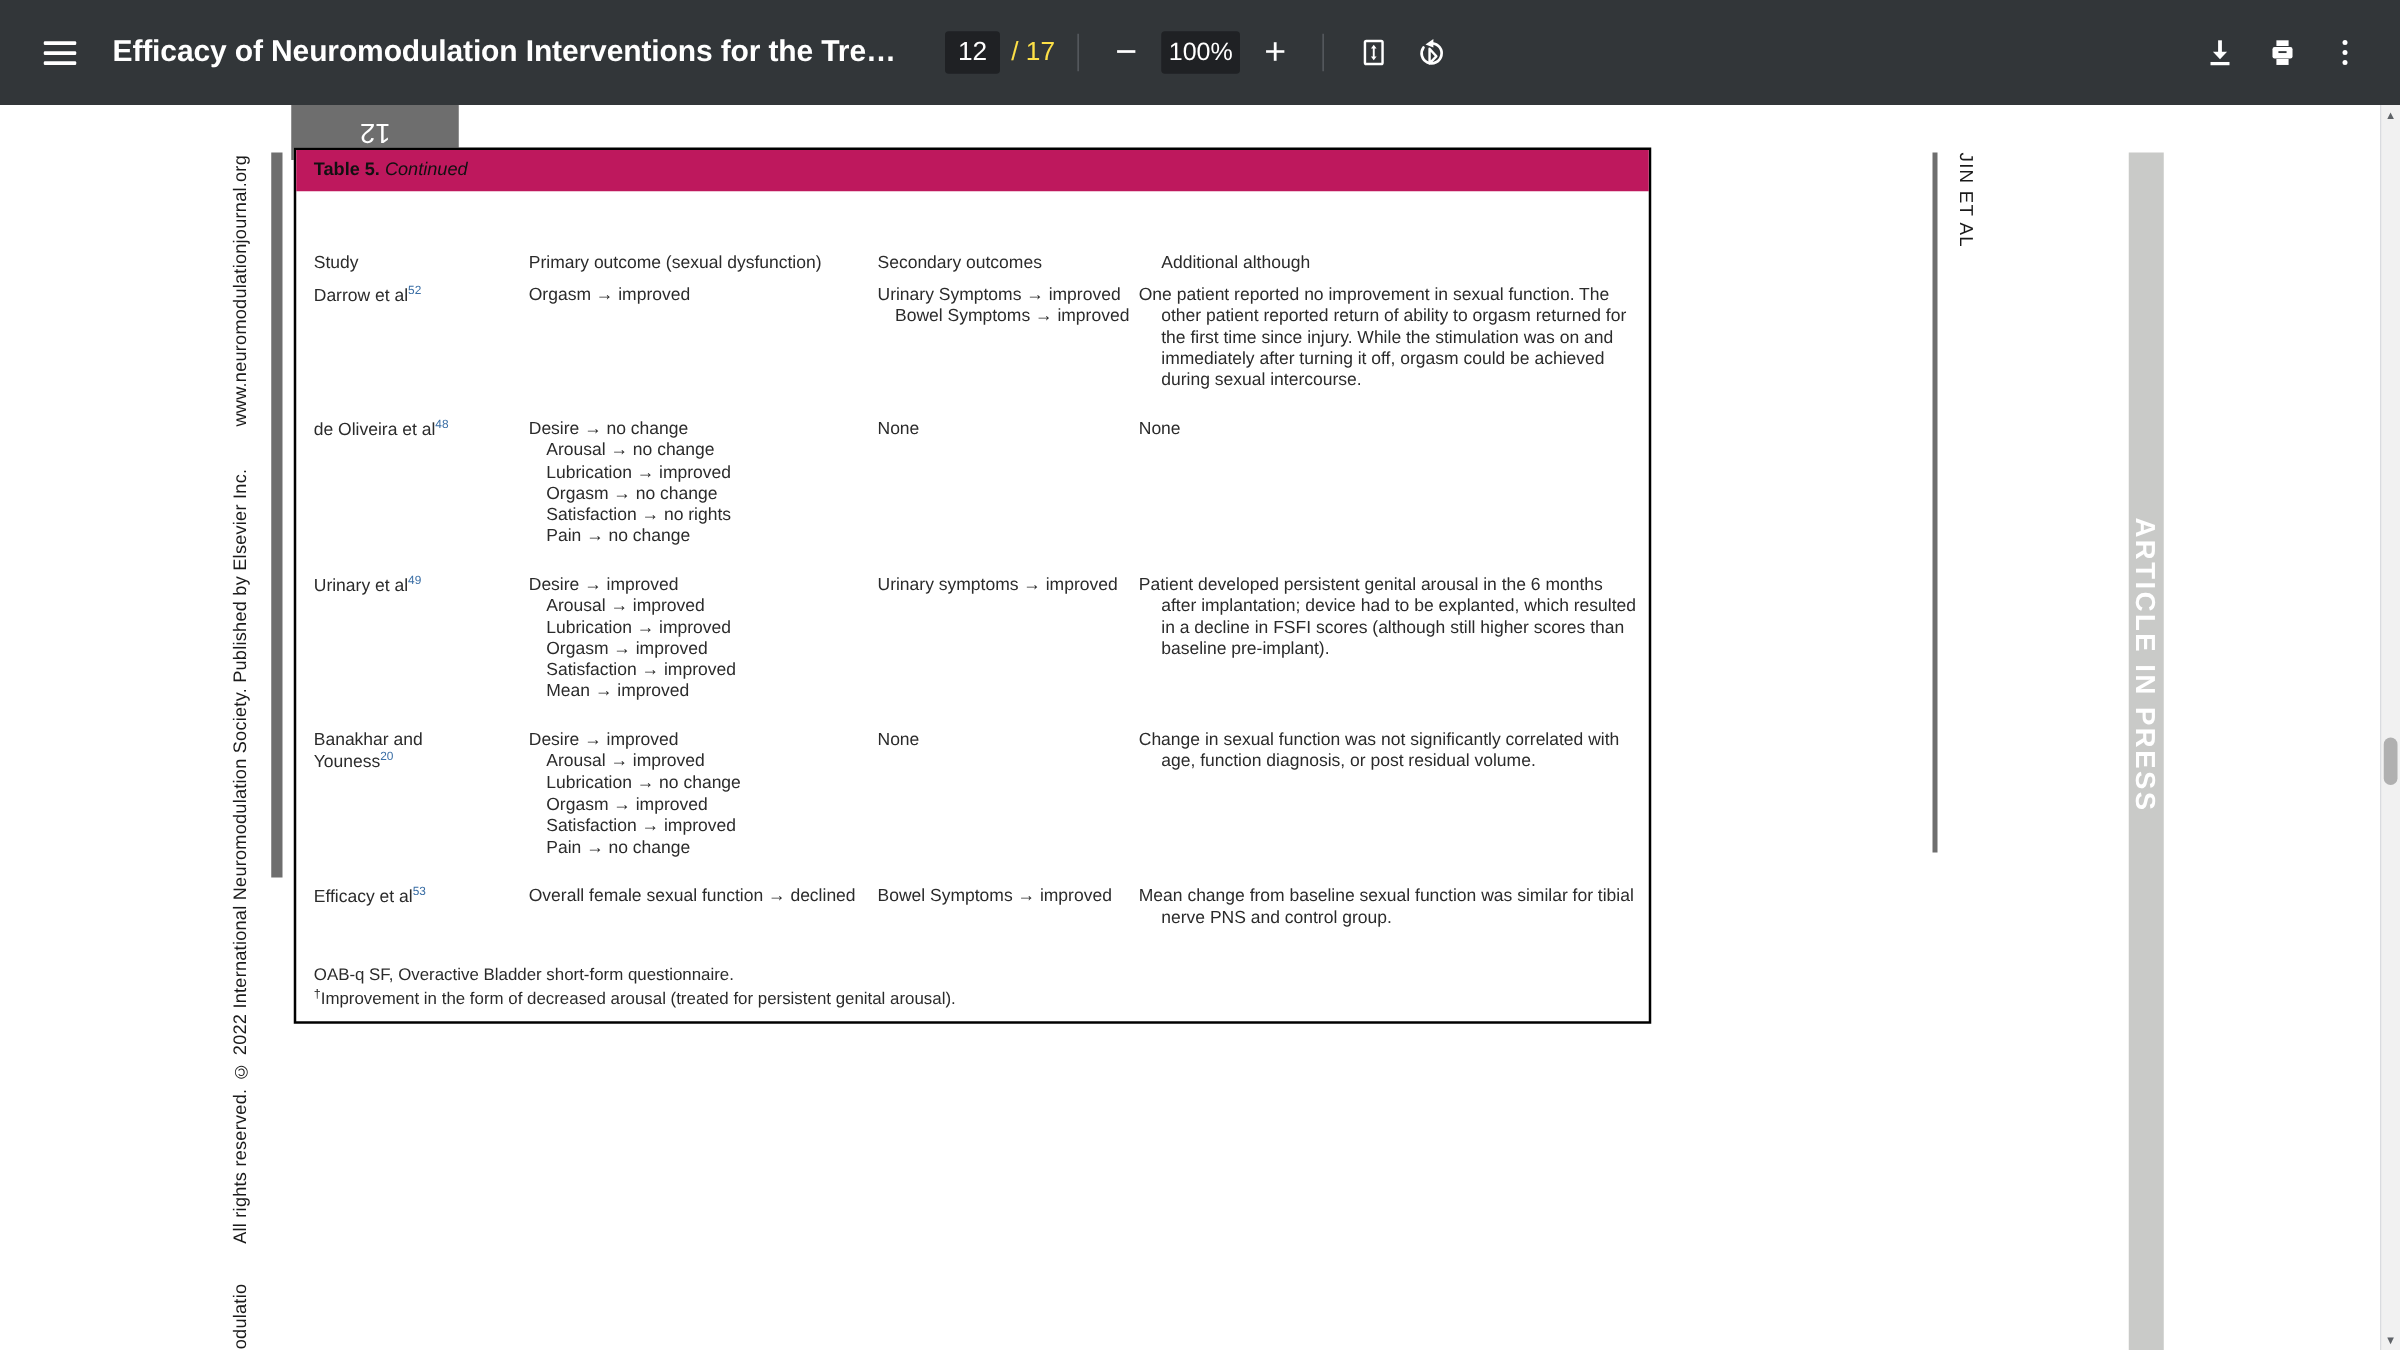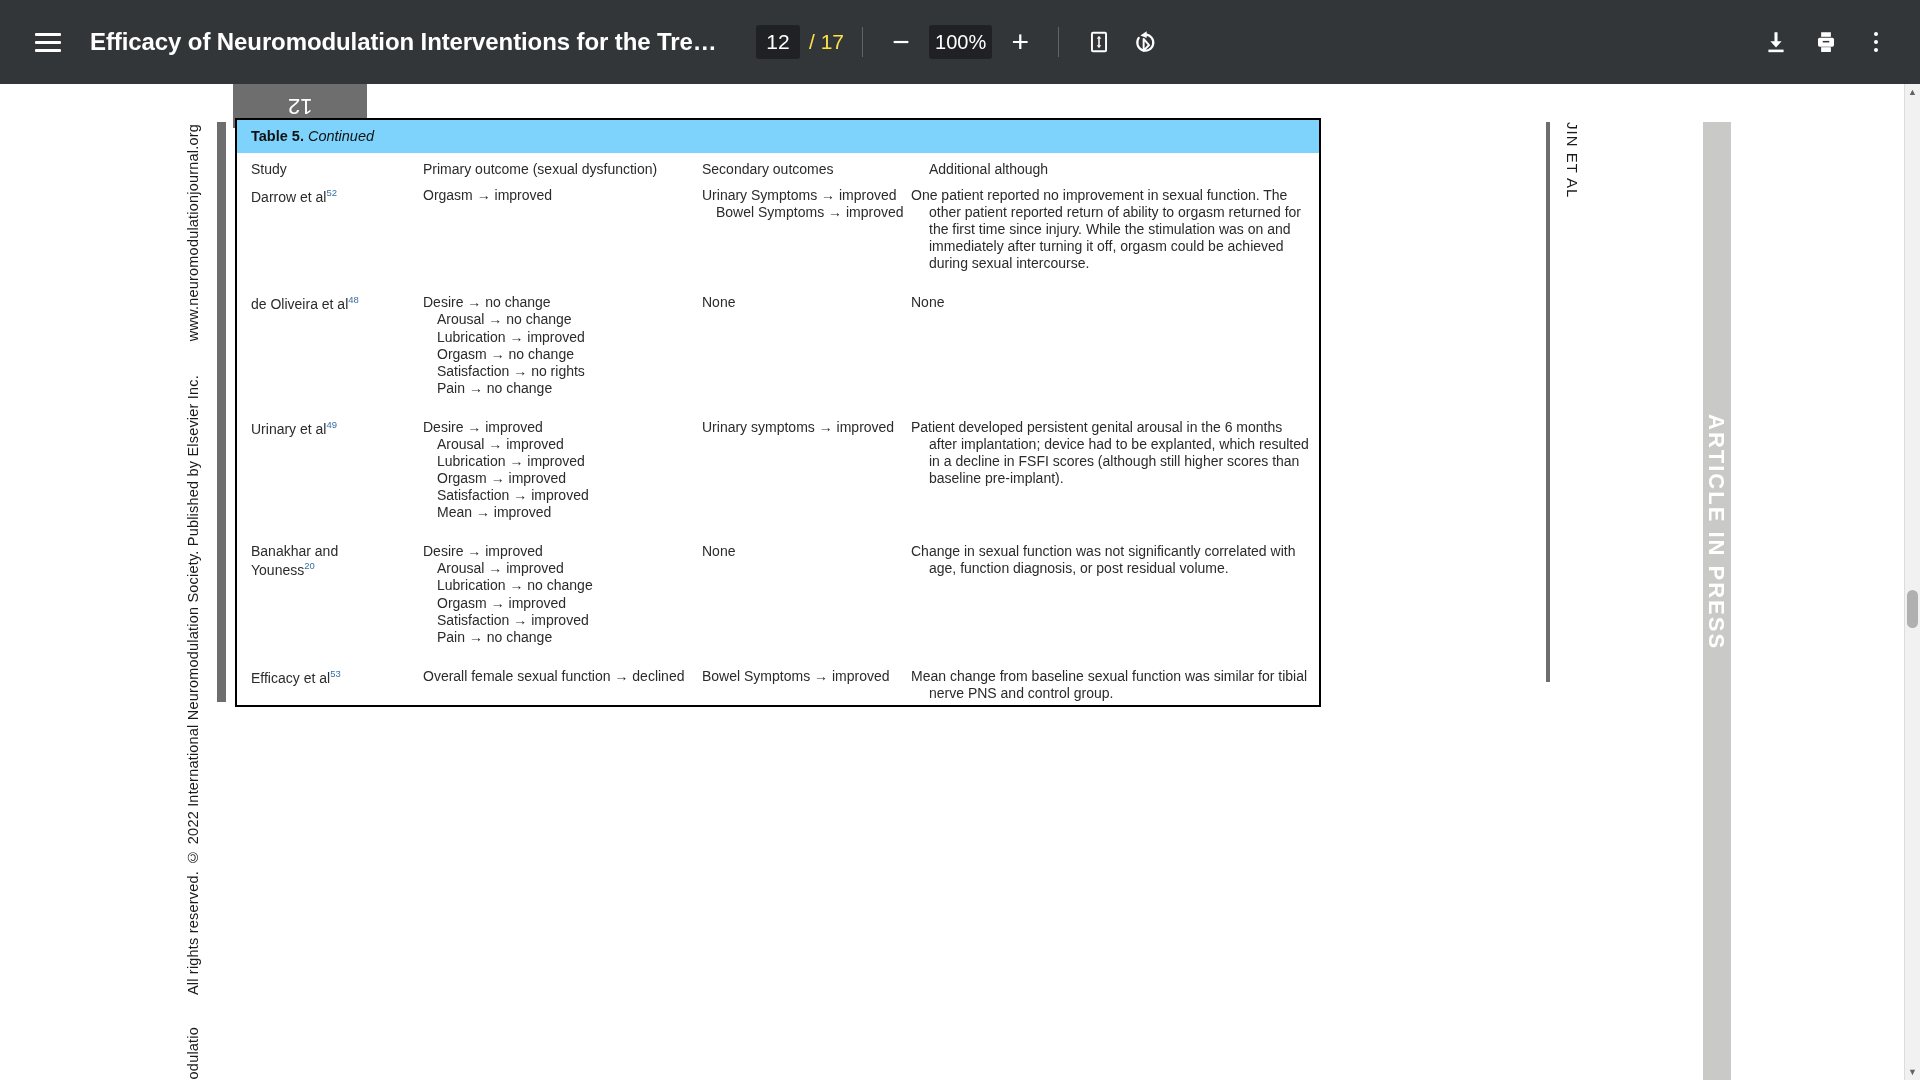--- a/index.html
+++ b/index.html
@@ -185,34 +185,35 @@
   
   .table-box {
     position: absolute;
     left: 70px; top: 34px;
     width: 1086px;
     border: 2.5px solid #000000;
     background: #ffffff;
     box-sizing: border-box;
   }
   .table-caption {
-    background: #7dd3fc;
+    background: #be185d;
     padding: 8px 14px 9px 14px;
     font-size: 14.5px;
     color: #111111;
   }
   .table-caption b { font-weight: bold; }
   .table-caption i { font-style: italic; }
 
   table.t5 {
     width: 100%;
     border-collapse: collapse;
     font-size: 14px;
     color: #2b2b2b;
     table-layout: fixed;
+    margin-top: 40px;
   }
   table.t5 th {
     text-align: left;
     font-weight: normal;
     padding: 8px 10px 7px 14px;
     vertical-align: top;
     font-size: 14px;
     color: #2b2b2b;
   }
   table.t5 td {
@@ -451,20 +452,26 @@
                   <div>Overall female sexual function → declined</div>
                 </td>
                 <td class="col-second lines">
                   <div>Bowel Symptoms → improved</div>
                 </td>
                 <td class="col-comment hang">Mean change from baseline sexual function was similar for tibial nerve PNS and control group.</td>
               </tr>
             </tbody>
         </table>
 
+        <div class="footnotes">
+          <div>OAB-q SF, Overactive Bladder short-form questionnaire.</div>
+          <div>
+            <span class="sup-dag">†</span><span>Improvement in the form of decreased arousal (treated for persistent genital arousal).</span>
+          </div>
+        </div>
       </div>
 
     </div>
   </div>
 
   <div class="scrollbar-track">
     <div class="sb-arrow up">▲</div>
     <div class="sb-thumb"></div>
     <div class="sb-arrow down">▼</div>
   </div>

